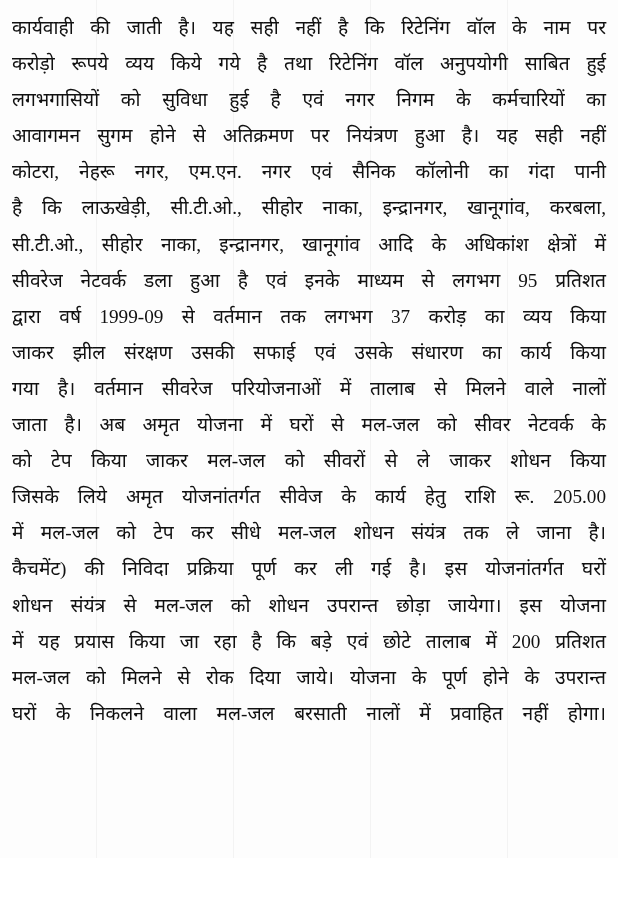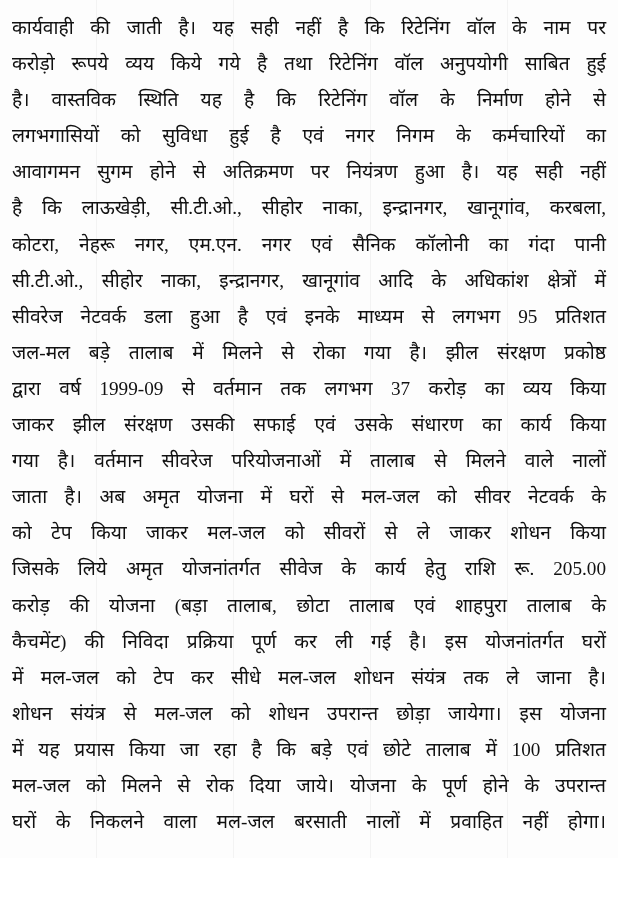--- a/index.html
+++ b/index.html
@@ -51,36 +51,33 @@
     text-align-last: justify;
   }
 </style>
 </head>
 <body>
 
 <div id="page">
   <div id="doc-body">
     <p>कार्यवाही की जाती है। यह सही नहीं है कि रिटेनिंग वॉल के नाम पर</p>
     <p>करोड़ो रूपये व्यय किये गये है तथा रिटेनिंग वॉल अनुपयोगी साबित हुई</p>
-    <p>है। वास्तविक स्थिति यह है कि रिटेनिंग वॉल के निर्माण होने से</p>
     <p>लगभगासियों को सुविधा हुई है एवं नगर निगम के कर्मचारियों का</p>
     <p>आवागमन सुगम होने से अतिक्रमण पर नियंत्रण हुआ है। यह सही नहीं</p>
+    <p>कोटरा, नेहरू नगर, एम.एन. नगर एवं सैनिक कॉलोनी का गंदा पानी</p>
     <p>है कि लाऊखेड़ी, सी.टी.ओ., सीहोर नाका, इन्द्रानगर, खानूगांव, करबला,</p>
-    <p>कोटरा, नेहरू नगर, एम.एन. नगर एवं सैनिक कॉलोनी का गंदा पानी</p>
     <p>सी.टी.ओ., सीहोर नाका, इन्द्रानगर, खानूगांव आदि के अधिकांश क्षेत्रों में</p>
     <p>सीवरेज नेटवर्क डला हुआ है एवं इनके माध्यम से लगभग 95 प्रतिशत</p>
-    <p>जल-मल बड़े तालाब में मिलने से रोका गया है। झील संरक्षण प्रकोष्ठ</p>
     <p>द्वारा वर्ष 1999-09 से वर्तमान तक लगभग 37 करोड़ का व्यय किया</p>
     <p>जाकर झील संरक्षण उसकी सफाई एवं उसके संधारण का कार्य किया</p>
     <p>गया है। वर्तमान सीवरेज परियोजनाओं में तालाब से मिलने वाले नालों</p>
     <p>जाता है। अब अमृत योजना में घरों से मल-जल को सीवर नेटवर्क के</p>
     <p>को टेप किया जाकर मल-जल को सीवरों से ले जाकर शोधन किया</p>
     <p>जिसके लिये अमृत योजनांतर्गत सीवेज के कार्य हेतु राशि रू. 205.00</p>
-    <p>करोड़ की योजना (बड़ा तालाब, छोटा तालाब एवं शाहपुरा तालाब के</p>
+    <p>में मल-जल को टेप कर सीधे मल-जल शोधन संयंत्र तक ले जाना है।</p>
     <p>कैचमेंट) की निविदा प्रक्रिया पूर्ण कर ली गई है। इस योजनांतर्गत घरों</p>
-    <p>में मल-जल को टेप कर सीधे मल-जल शोधन संयंत्र तक ले जाना है।</p>
     <p>शोधन संयंत्र से मल-जल को शोधन उपरान्त छोड़ा जायेगा। इस योजना</p>
-    <p>में यह प्रयास किया जा रहा है कि बड़े एवं छोटे तालाब में 100 प्रतिशत</p>
+    <p>में यह प्रयास किया जा रहा है कि बड़े एवं छोटे तालाब में 200 प्रतिशत</p>
     <p>मल-जल को मिलने से रोक दिया जाये। योजना के पूर्ण होने के उपरान्त</p>
     <p>घरों के निकलने वाला मल-जल बरसाती नालों में प्रवाहित नहीं होगा।</p>
 
   </div>
 </div>
 
 </body></html>

